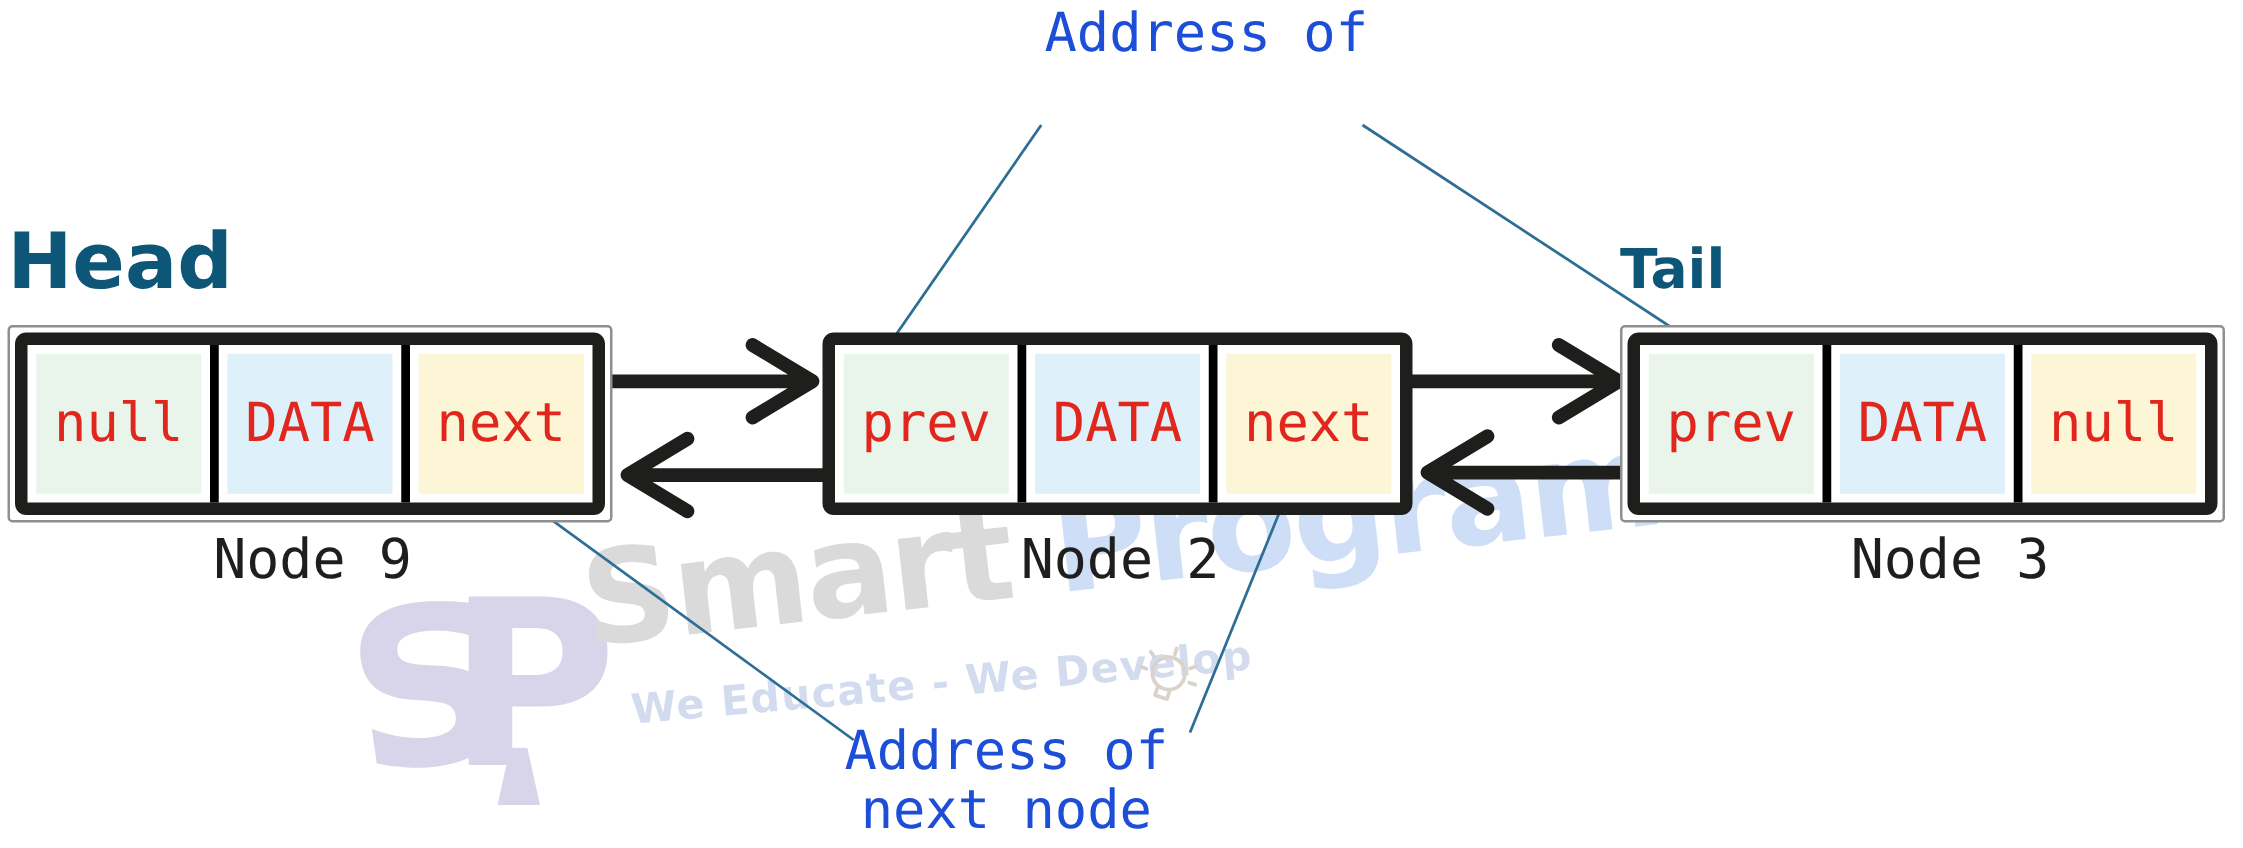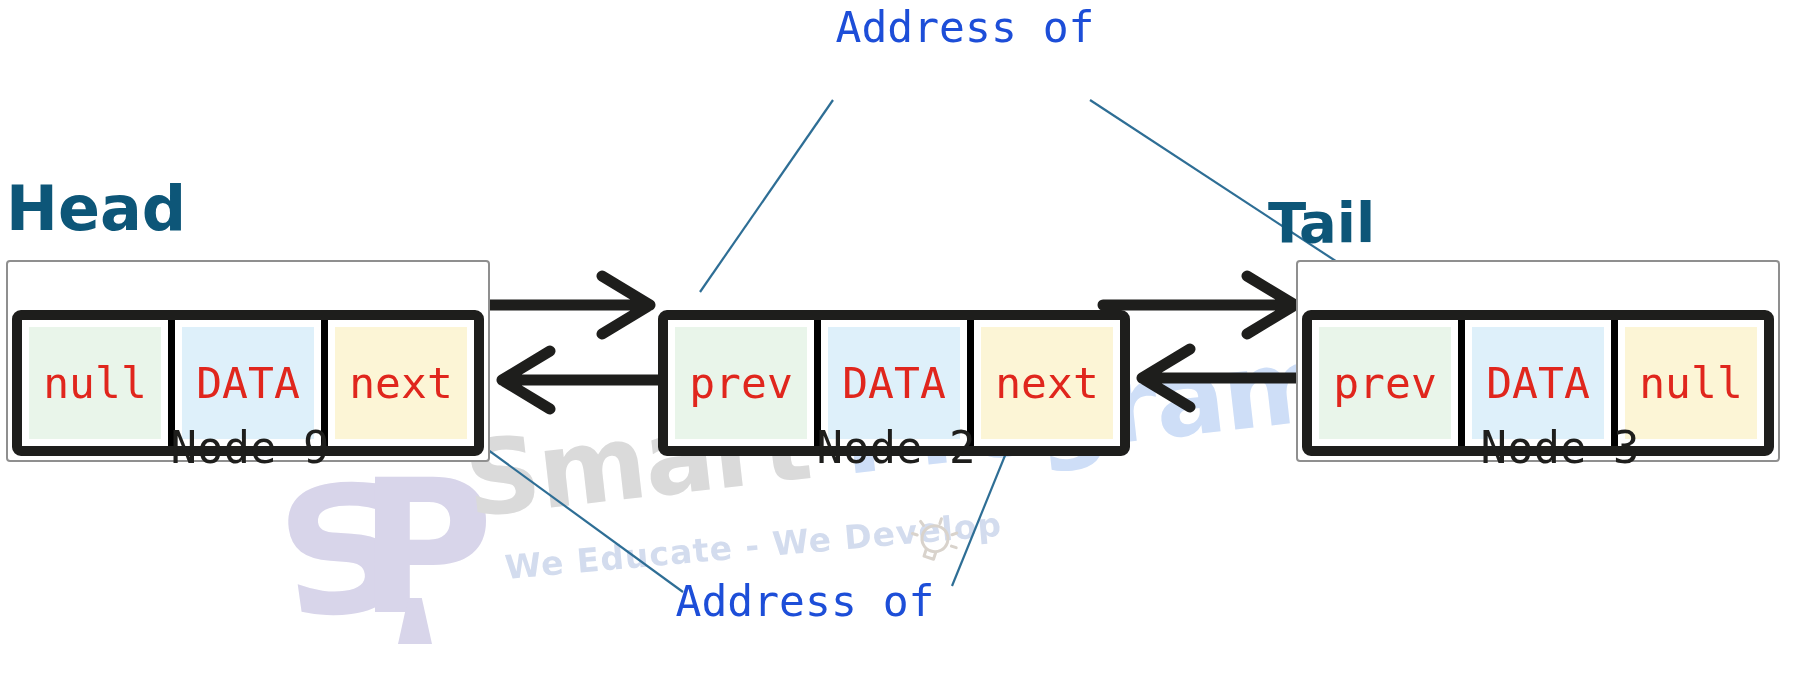--- a/index.html
+++ b/index.html
@@ -6,21 +6,21 @@
   #stage{
     position:relative;width:1794px;height:678px;background:#ffffff;
     overflow:hidden;font-family:"DejaVu Sans",sans-serif;
   }
   
   .frame{
     position:absolute;border:2px solid #8f8f8f;background:#ffffff;
     padding:4px;border-radius:4px;
   }
   .node{
-    display:flex;border:10px solid #1e1e1c;border-radius:9px;background:#ffffff;margin-top:44px;
+    display:flex;border:10px solid #1e1e1c;border-radius:9px;background:#ffffff;
   }
   .node.bare{position:absolute;}
   .cellwrap{padding:7px;}
   .cellwrap + .cellwrap{border-left:7px solid #000000;}
   .cellfill{
     width:132px;height:112px;display:flex;align-items:center;justify-content:center;
     font-family:"DejaVu Sans Mono",monospace;font-size:43px;color:#e0261d;
   }
   .cellwrap:nth-child(1) .cellfill{background:#e9f5ea;}
   .cellwrap:nth-child(2) .cellfill{background:#def0fa;}
@@ -99,24 +99,25 @@
       <line x1="1030" y1="394" x2="952" y2="586"></line>
     </g>
   </svg>
 
   <div class="annotation" style="left:715px;top:4px">
     <div>Address of</div>
   </div>
 
   <div class="annotation" style="left:555px;top:578px">
     <div>Address of</div>
+    <div>next node</div>
   </div>
 
   <div class="endpoint-label" style="left:6px;top:172px;font-size:62px">Head</div>
-  <div class="endpoint-label" style="left:1268px;top:190px;font-size:56px">Tail</div>
+  <div class="endpoint-label" style="left:1296px;top:190px;font-size:44px">Tail</div>
 
   <div class="frame" style="left:6px;top:260px">
     <div class="node">
       <div class="cellwrap">
         <div class="cellfill">null</div>
       </div>
       <div class="cellwrap">
         <div class="cellfill">DATA</div>
       </div>
       <div class="cellwrap">

